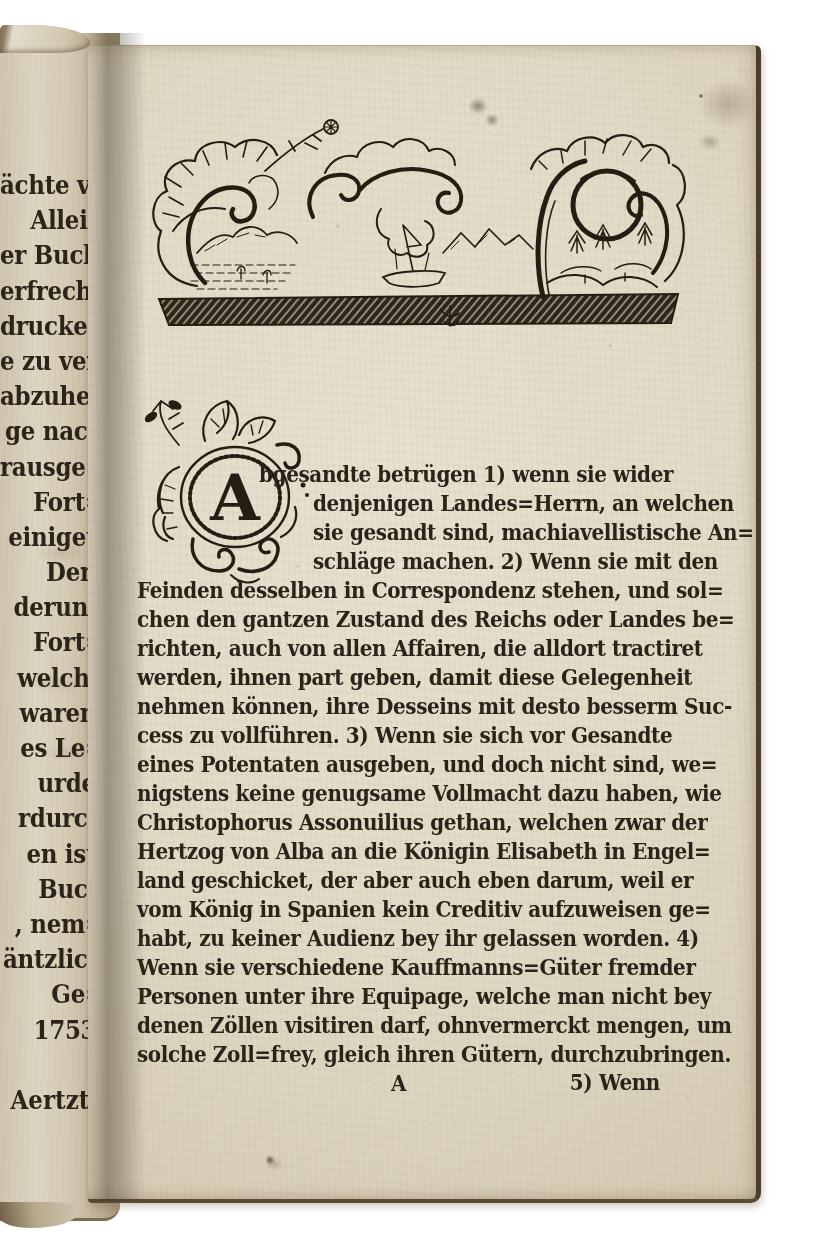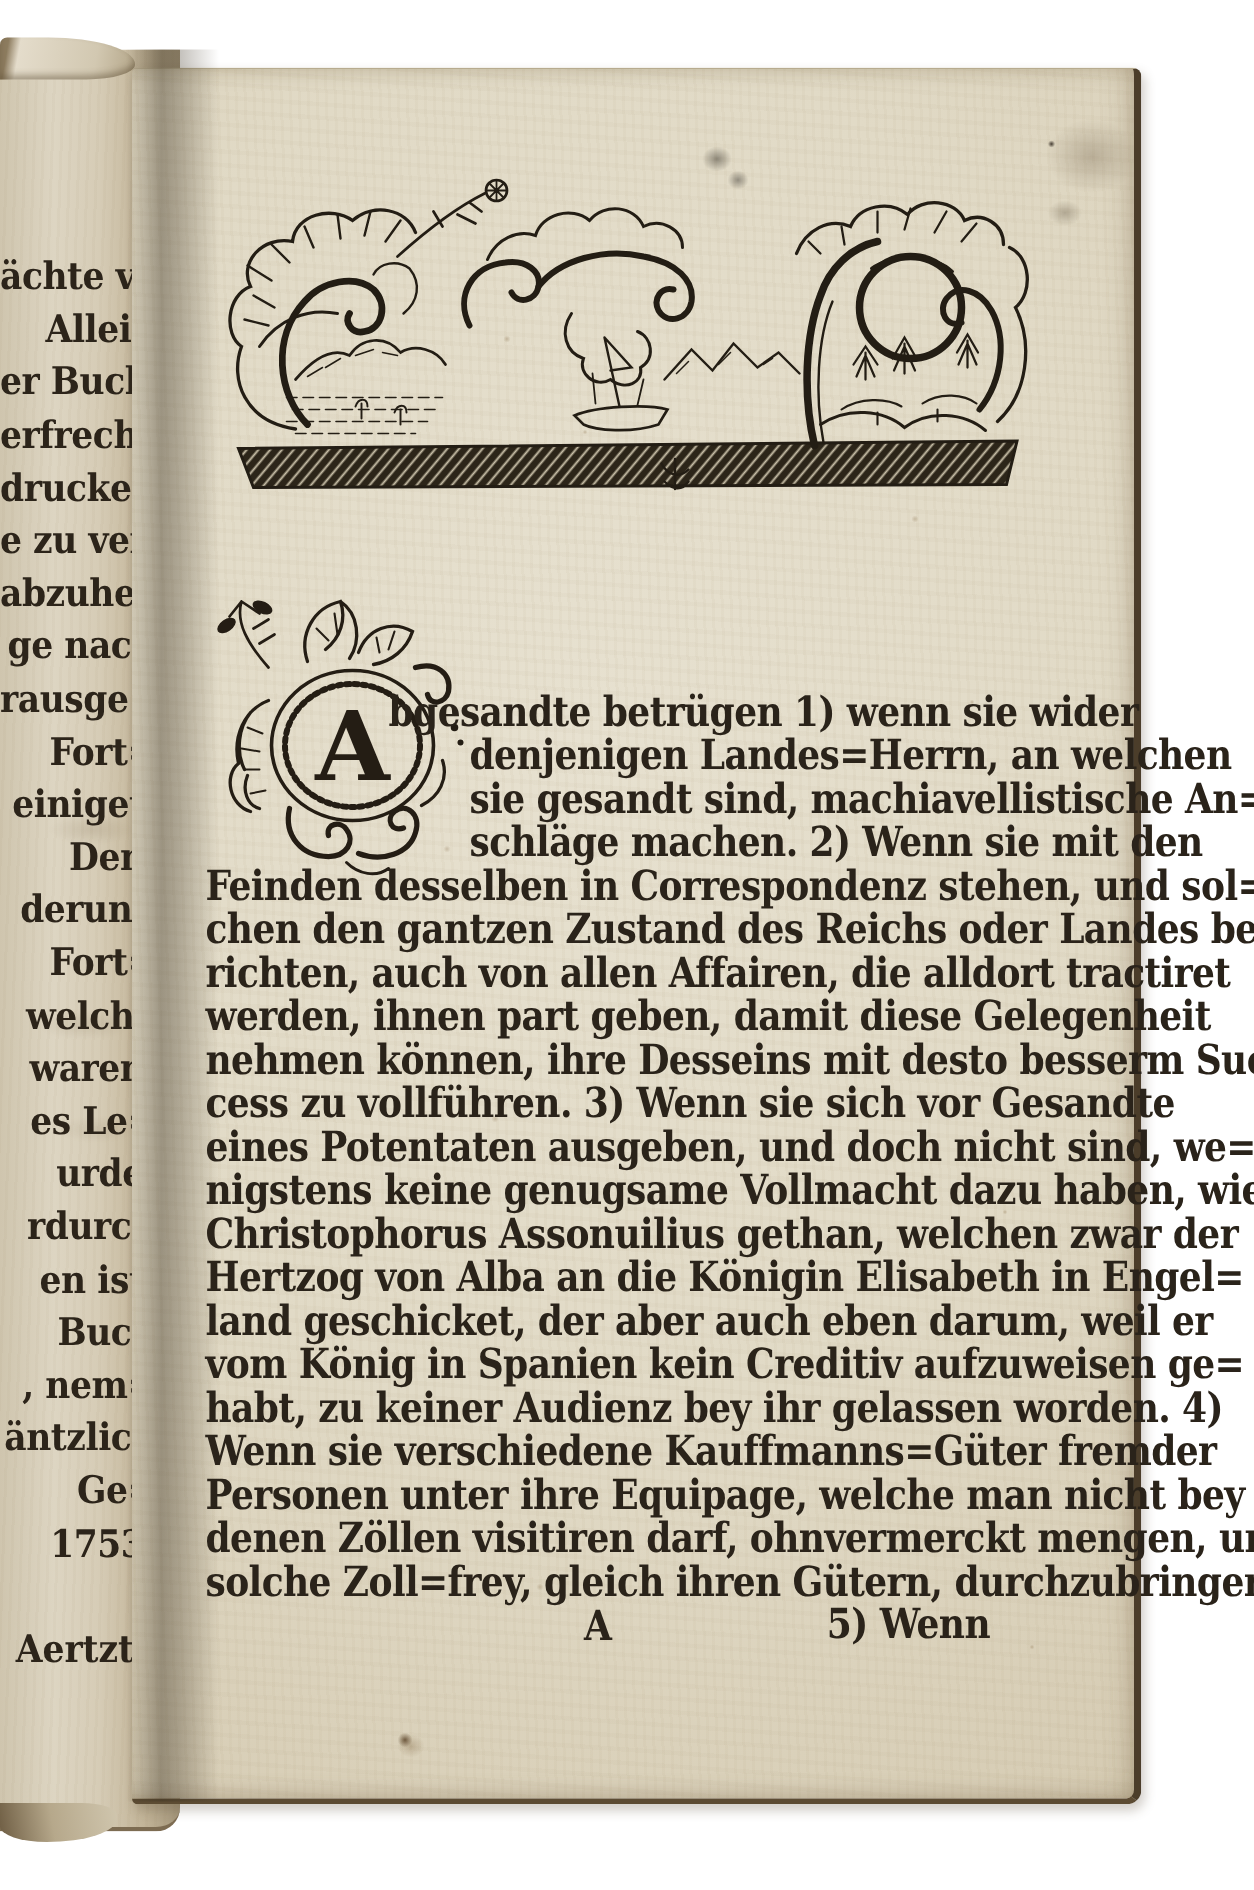--- a/index.html
+++ b/index.html
@@ -93,21 +93,21 @@
       radial-gradient(2px 2px at 600px 1052px, rgba(120,90,50,.30), rgba(0,0,0,0) 80%);
     border-radius:inherit;
   }
 
   .headpiece{position:absolute;left:57px;top:67px;width:547px;height:218px;}
   .initial-cartouche{position:absolute;left:47px;top:343px;width:195px;height:208px;}
 
   
   .text-block{
     position:absolute;left:49px;top:415px;width:523px;
-    color:#2a231a;font-weight:bold;font-size:24px;letter-spacing:-0.4px;
+    color:#2a231a;font-weight:bold;font-size:20px;letter-spacing:-0.4px;
   }
   .tline{
     height:29px;line-height:29px;white-space:nowrap;width:523px;
     text-align:justify;text-align-last:justify;
     transform:scaleY(1.15);transform-origin:0 80%;
   }
   .tline.ind1{margin-left:122px;width:401px;}
   .tline.ind2{margin-left:176px;width:347px;}
   .footer-row{position:relative;height:29px;margin-top:-1px;}
   .sig{

